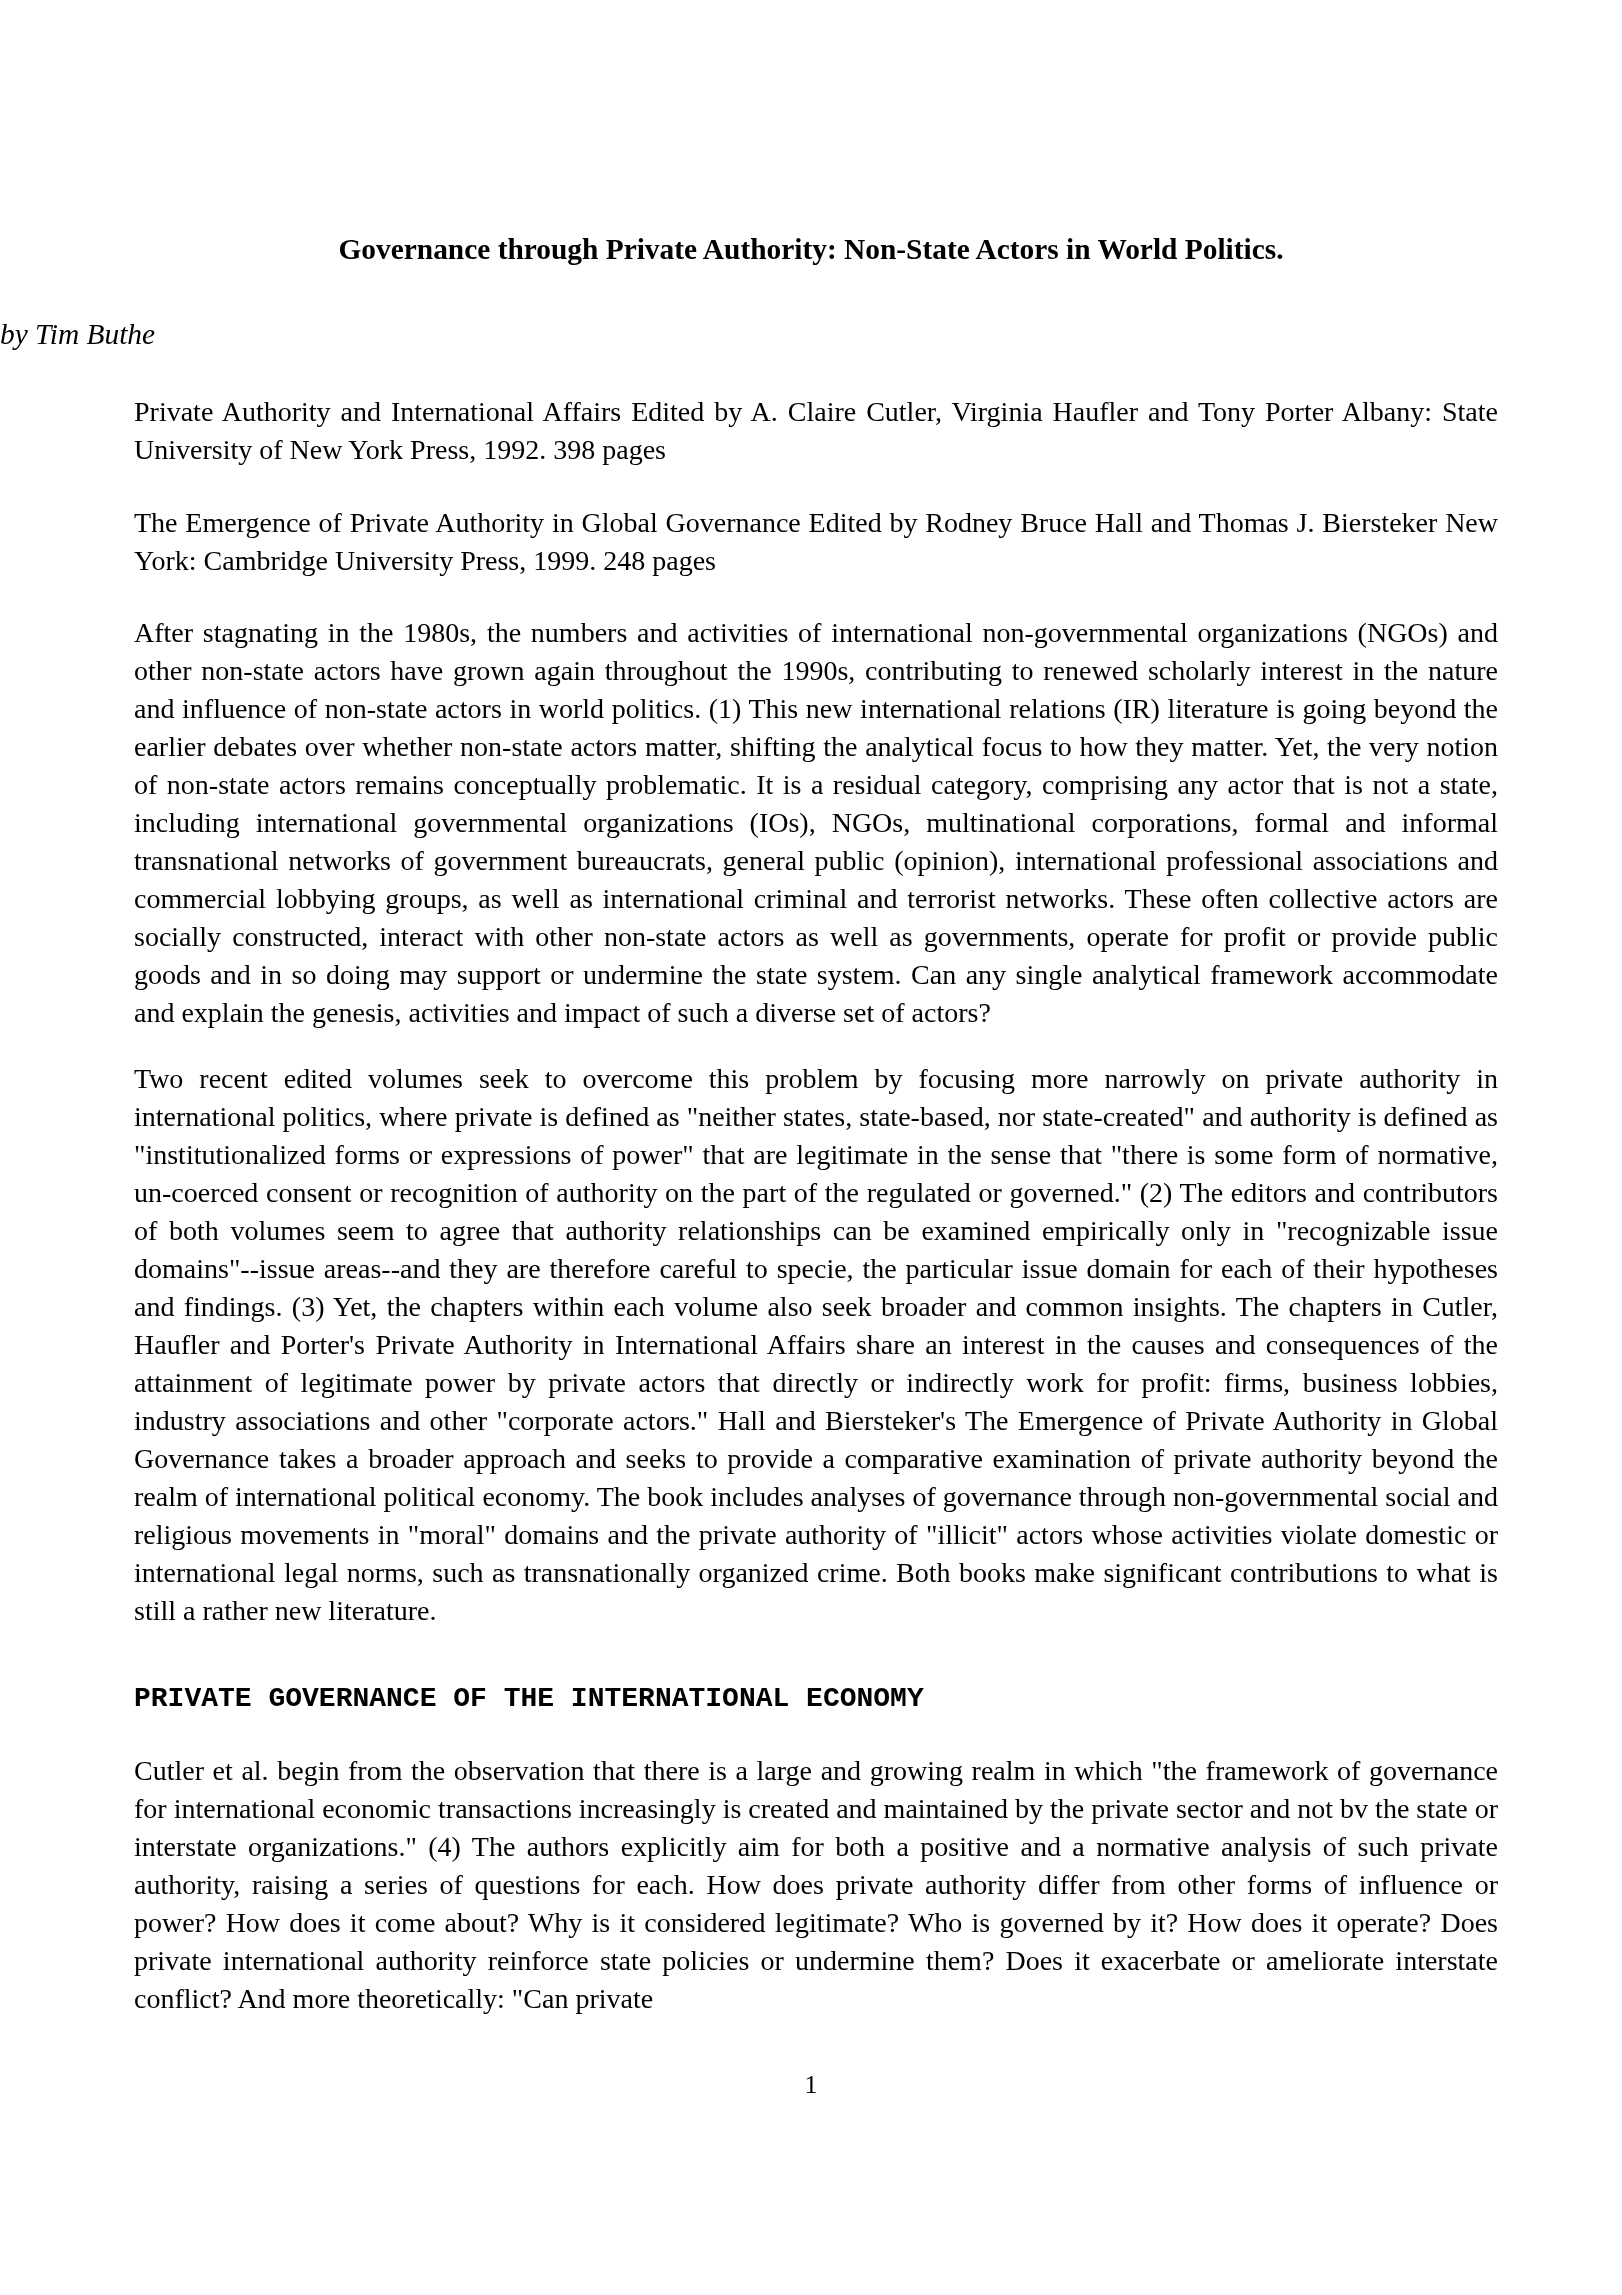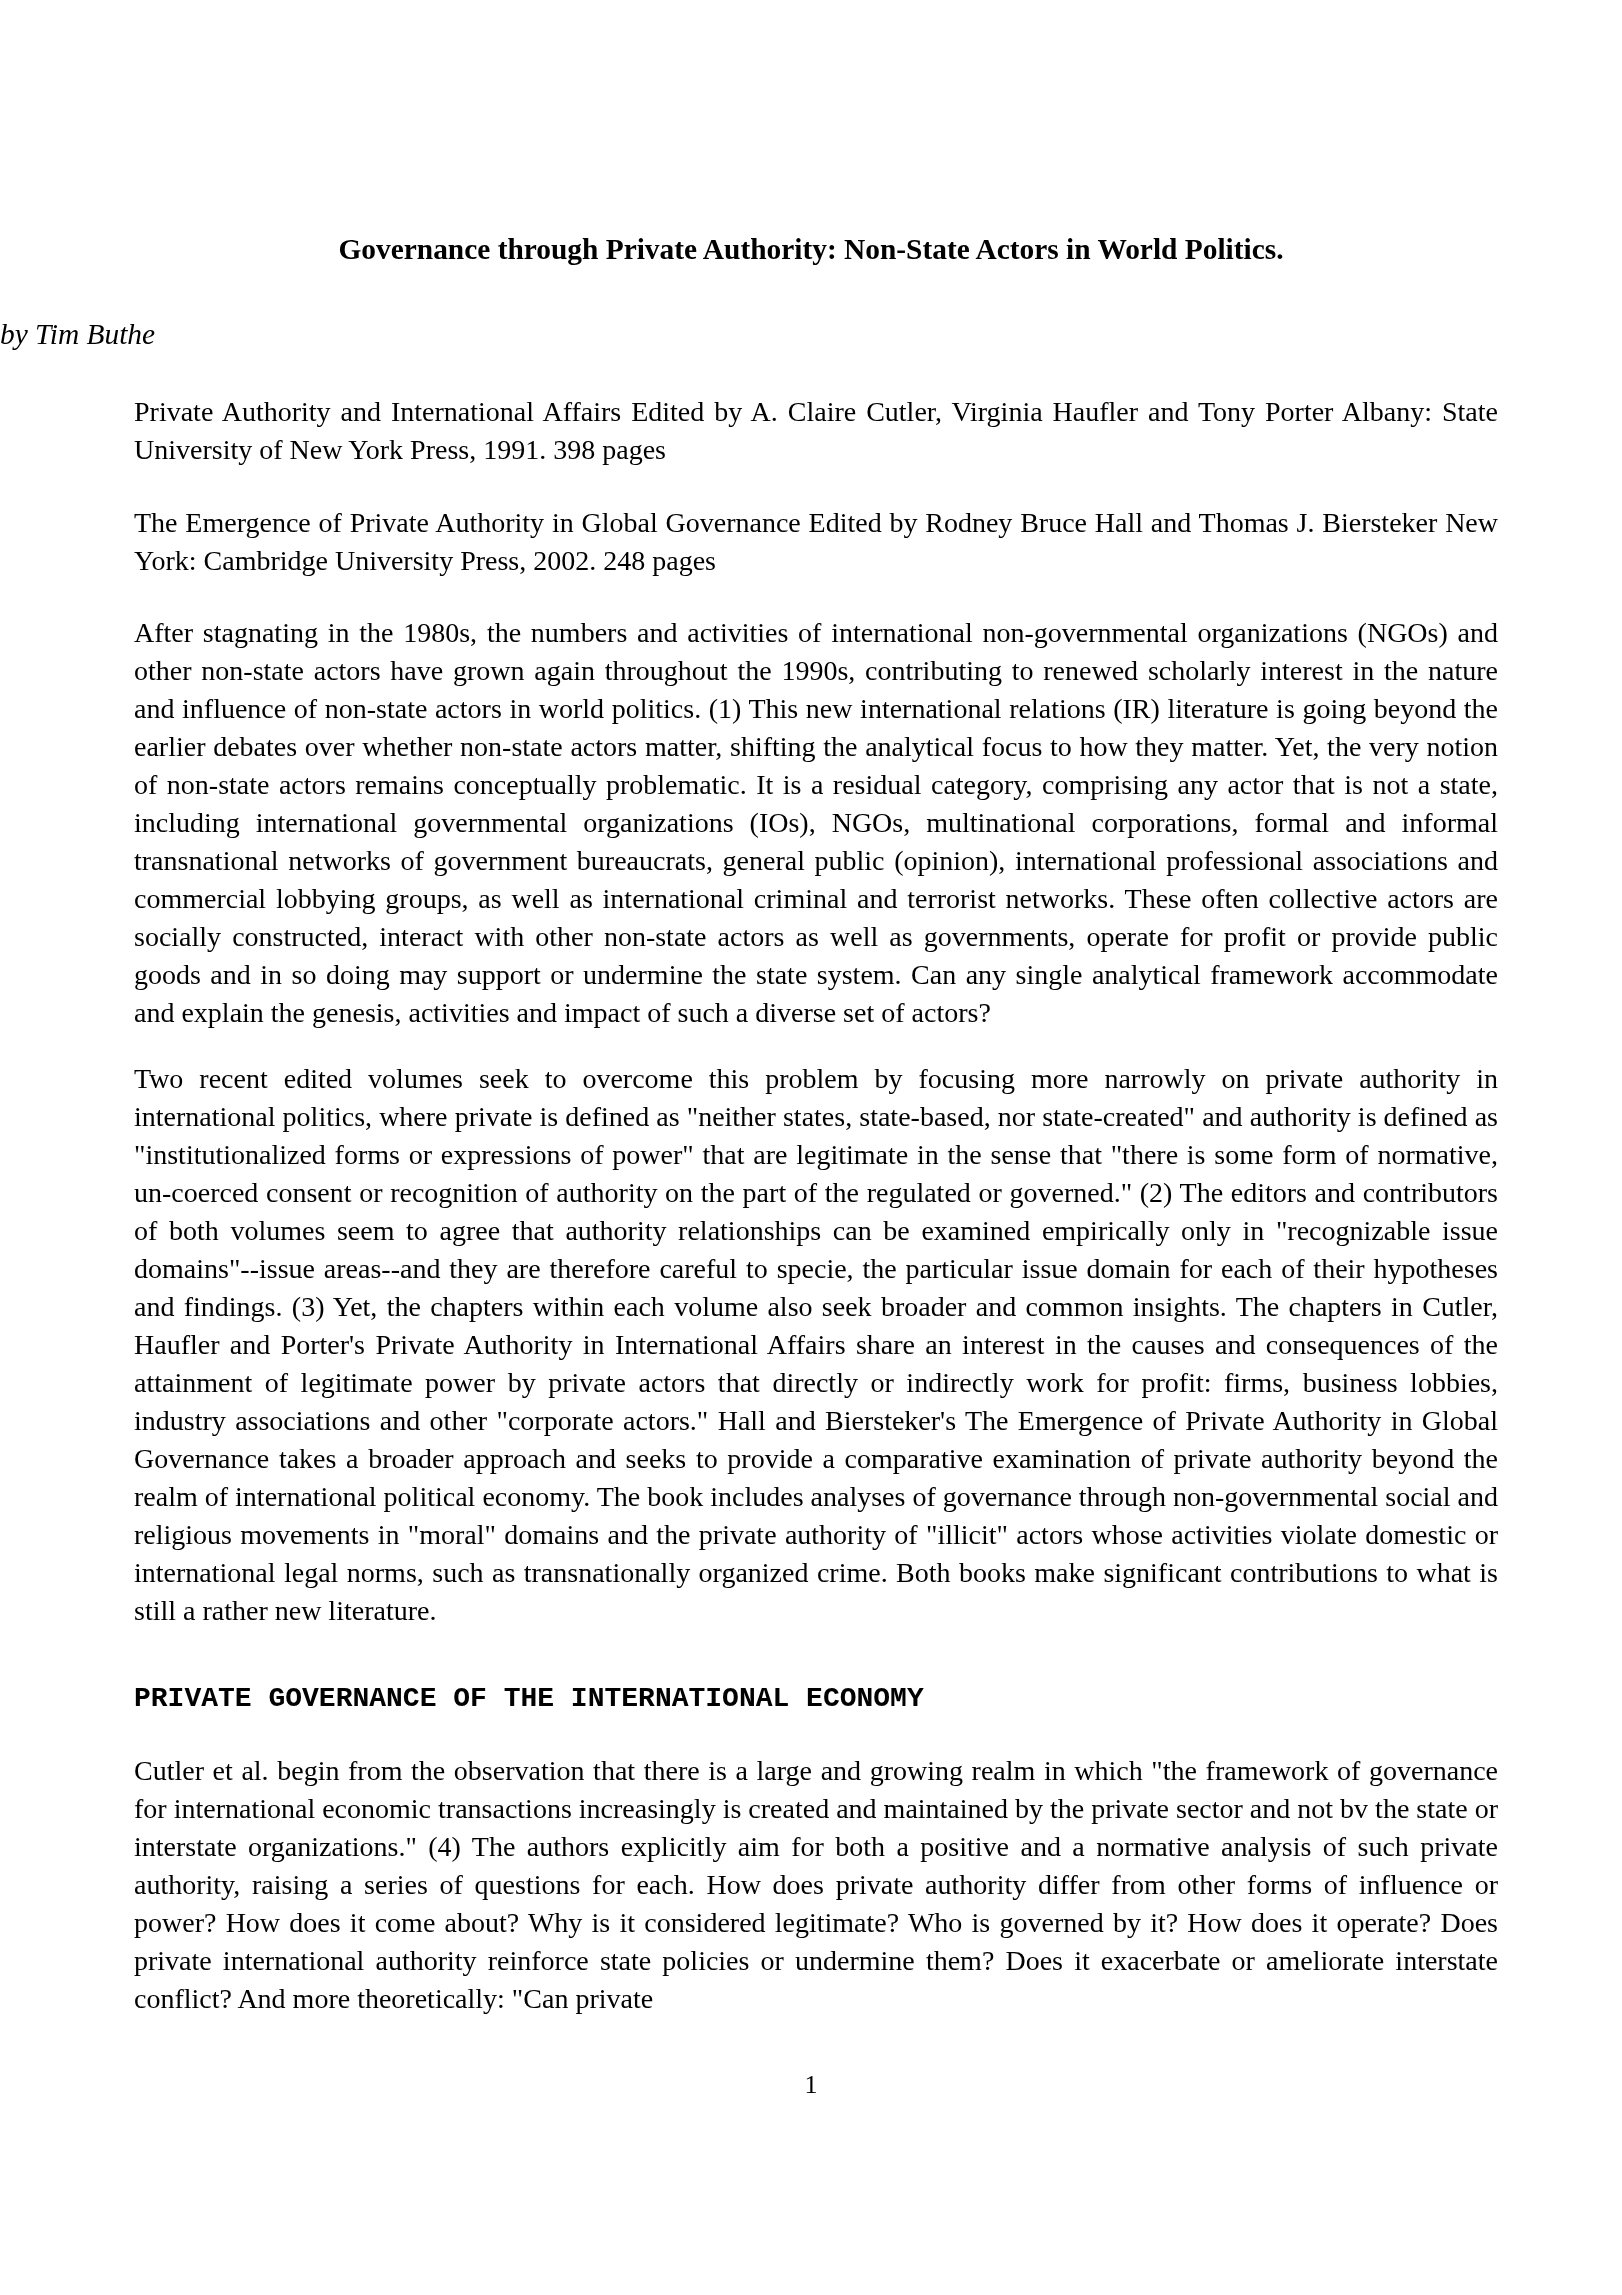--- a/index.html
+++ b/index.html
@@ -37,22 +37,22 @@
     text-align: center; font-size: 26px; line-height: 33px;
   }
 </style>
 </head>
 <body>
 
 <div class="page">
   <h1 class="title">Governance through Private Authority: Non-State Actors in World Politics.</h1>
   <div class="byline">by Tim Buthe</div>
 
-  <p class="body-block ref1">Private Authority and International Affairs Edited by A. Claire Cutler, Virginia Haufler and Tony Porter Albany: State University of New York Press, 1991. 398 pages</p>
-  <p class="body-block ref2">The Emergence of Private Authority in Global Governance Edited by Rodney Bruce Hall and Thomas J. Biersteker New York: Cambridge University Press, 2002. 248 pages</p>
+  <p class="body-block ref1">Private Authority and International Affairs Edited by A. Claire Cutler, Virginia Haufler and Tony Porter Albany: State University of New York Press, 1992. 398 pages</p>
+  <p class="body-block ref2">The Emergence of Private Authority in Global Governance Edited by Rodney Bruce Hall and Thomas J. Biersteker New York: Cambridge University Press, 1999. 248 pages</p>
 
   <p class="body-block p1">After stagnating in the 1980s, the numbers and activities of international non-governmental organizations (NGOs) and other non-state actors have grown again throughout the 1990s, contributing to renewed scholarly interest in the nature and influence of non-state actors in world politics. (1) This new international relations (IR) literature is going beyond the earlier debates over whether non-state actors matter, shifting the analytical focus to how they matter. Yet, the very notion of non-state actors remains conceptually problematic. It is a residual category, comprising any actor that is not a state, including international governmental organizations (IOs), NGOs, multinational corporations, formal and informal transnational networks of government bureaucrats, general public (opinion), international professional associations and commercial lobbying groups, as well as international criminal and terrorist networks. These often collective actors are socially constructed, interact with other non-state actors as well as governments, operate for profit or provide public goods and in so doing may support or undermine the state system. Can any single analytical framework accommodate and explain the genesis, activities and impact of such a diverse set of actors?</p>
   <p class="body-block p2">Two recent edited volumes seek to overcome this problem by focusing more narrowly on private authority in international politics, where private is defined as "neither states, state-based, nor state-created" and authority is defined as "institutionalized forms or expressions of power" that are legitimate in the sense that "there is some form of normative, un-coerced consent or recognition of authority on the part of the regulated or governed." (2) The editors and contributors of both volumes seem to agree that authority relationships can be examined empirically only in "recognizable issue domains"--issue areas--and they are therefore careful to specie, the particular issue domain for each of their hypotheses and findings. (3) Yet, the chapters within each volume also seek broader and common insights. The chapters in Cutler, Haufler and Porter's Private Authority in International Affairs share an interest in the causes and consequences of the attainment of legitimate power by private actors that directly or indirectly work for profit: firms, business lobbies, industry associations and other "corporate actors." Hall and Biersteker's The Emergence of Private Authority in Global Governance takes a broader approach and seeks to provide a comparative examination of private authority beyond the realm of international political economy. The book includes analyses of governance through non-governmental social and religious movements in "moral" domains and the private authority of "illicit" actors whose activities violate domestic or international legal norms, such as transnationally organized crime. Both books make significant contributions to what is still a rather new literature.</p>
 
   <h2 class="section-heading">PRIVATE GOVERNANCE OF THE INTERNATIONAL ECONOMY</h2>
   <p class="body-block p3">Cutler et al. begin from the observation that there is a large and growing realm in which "the framework of governance for international economic transactions increasingly is created and maintained by the private sector and not bv the state or interstate organizations." (4) The authors explicitly aim for both a positive and a normative analysis of such private authority, raising a series of questions for each. How does private authority differ from other forms of influence or power? How does it come about? Why is it considered legitimate? Who is governed by it? How does it operate? Does private international authority reinforce state policies or undermine them? Does it exacerbate or ameliorate interstate conflict? And more theoretically: "Can private</p>
 
   <div class="page-number">1</div>
 </div>
 

